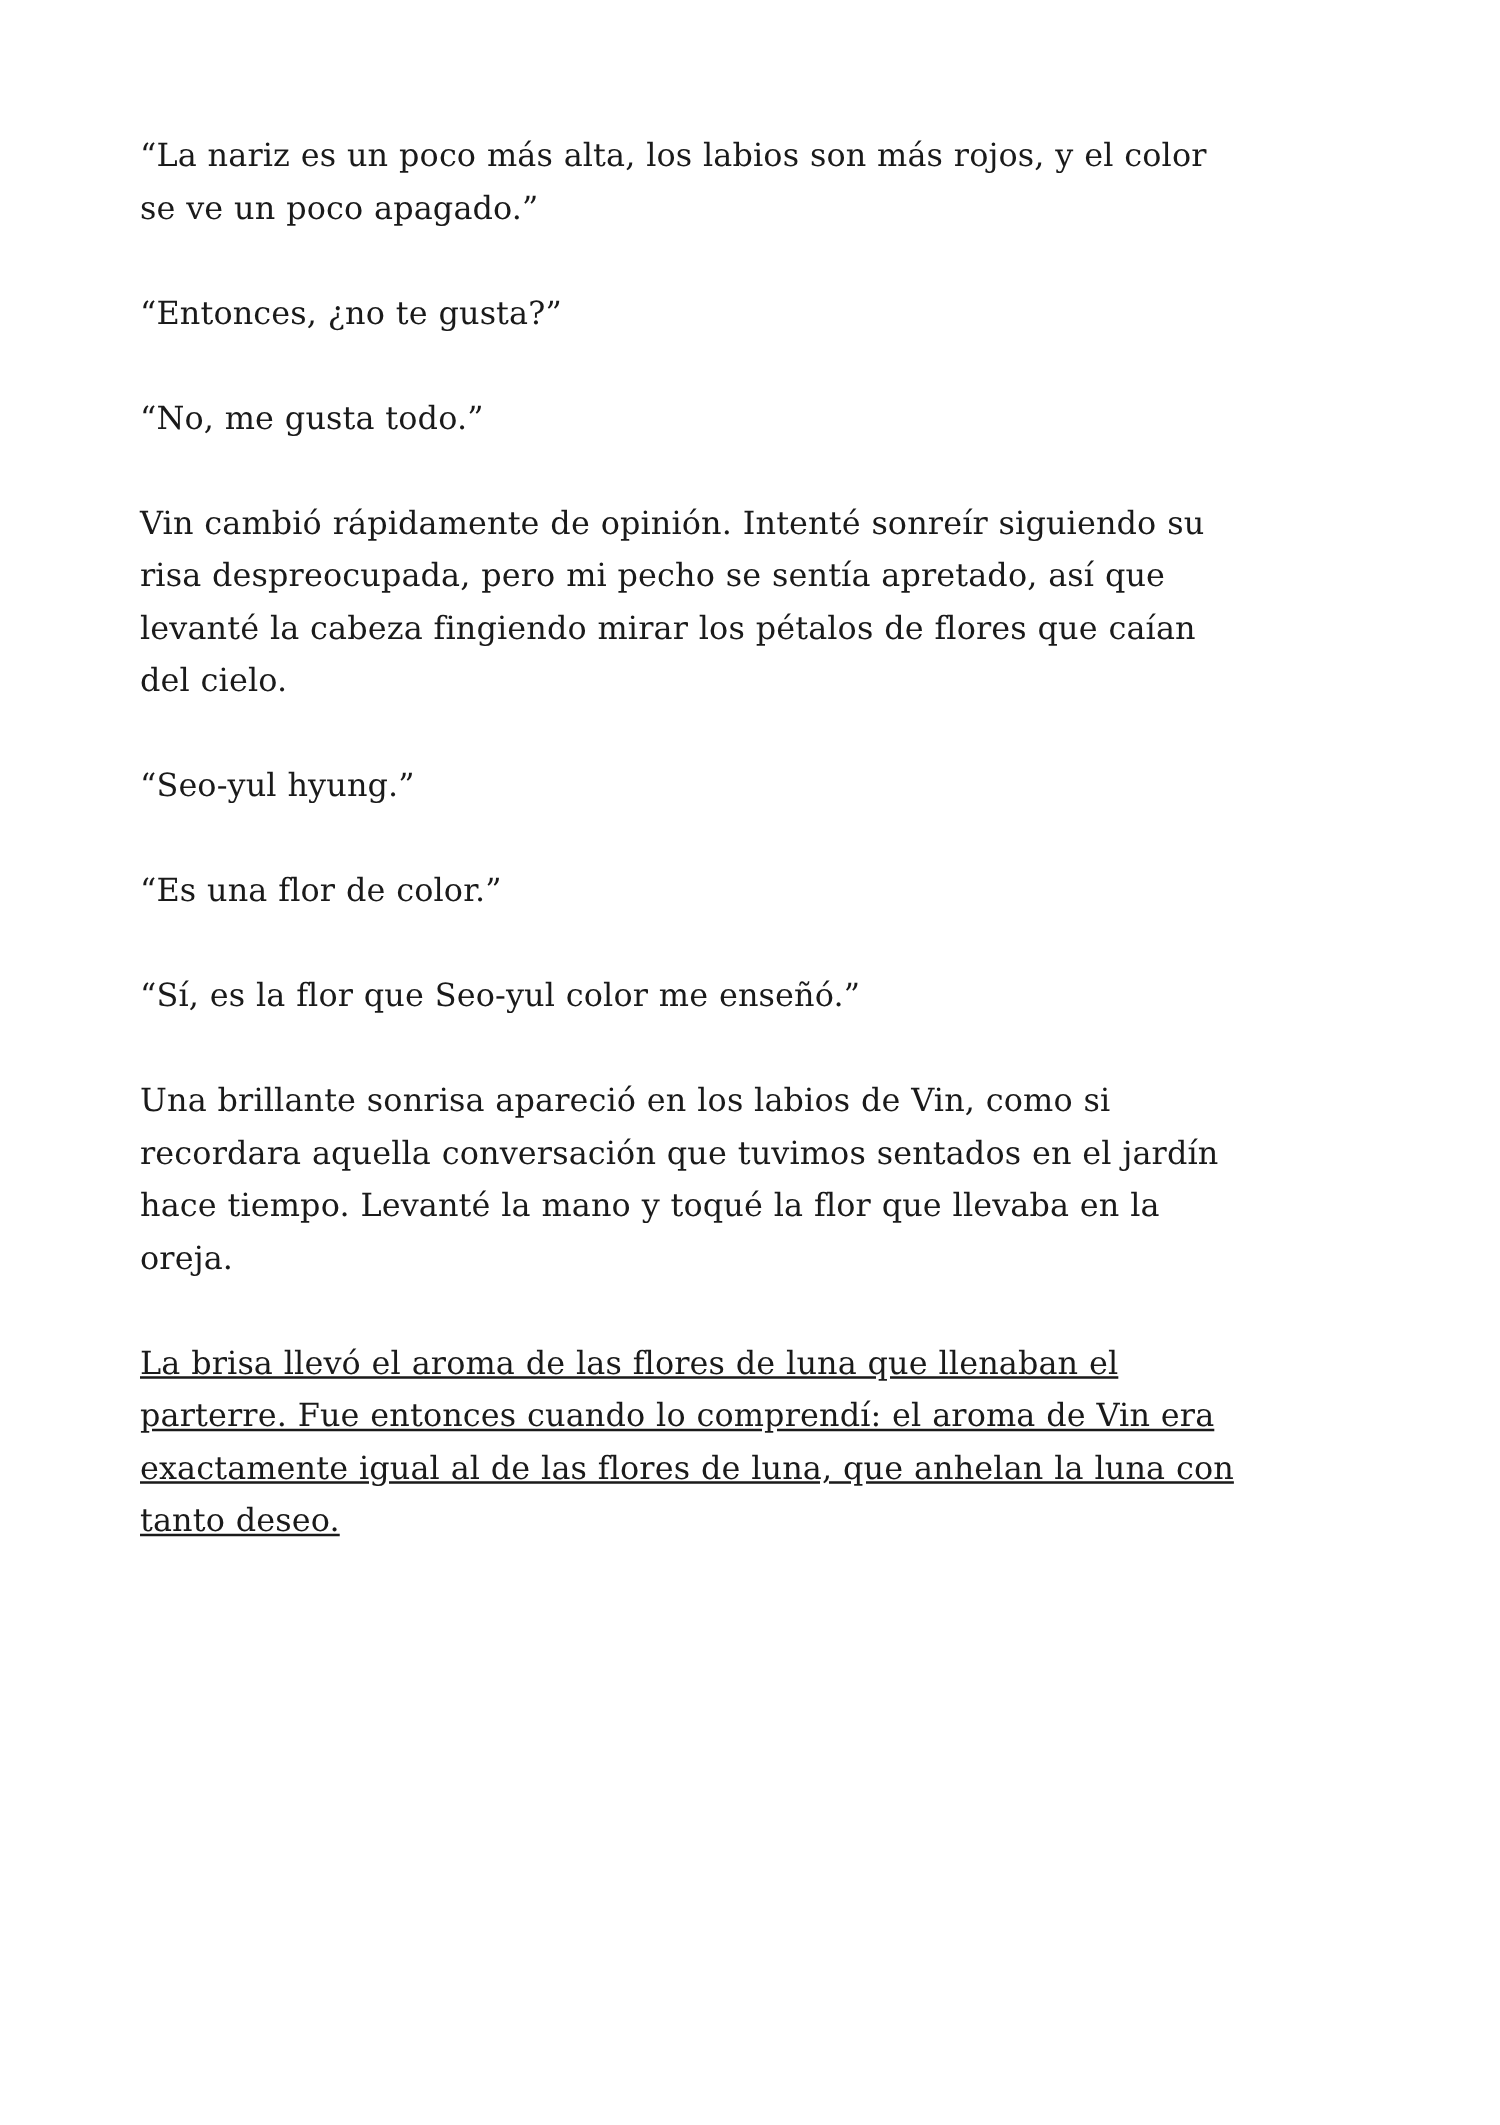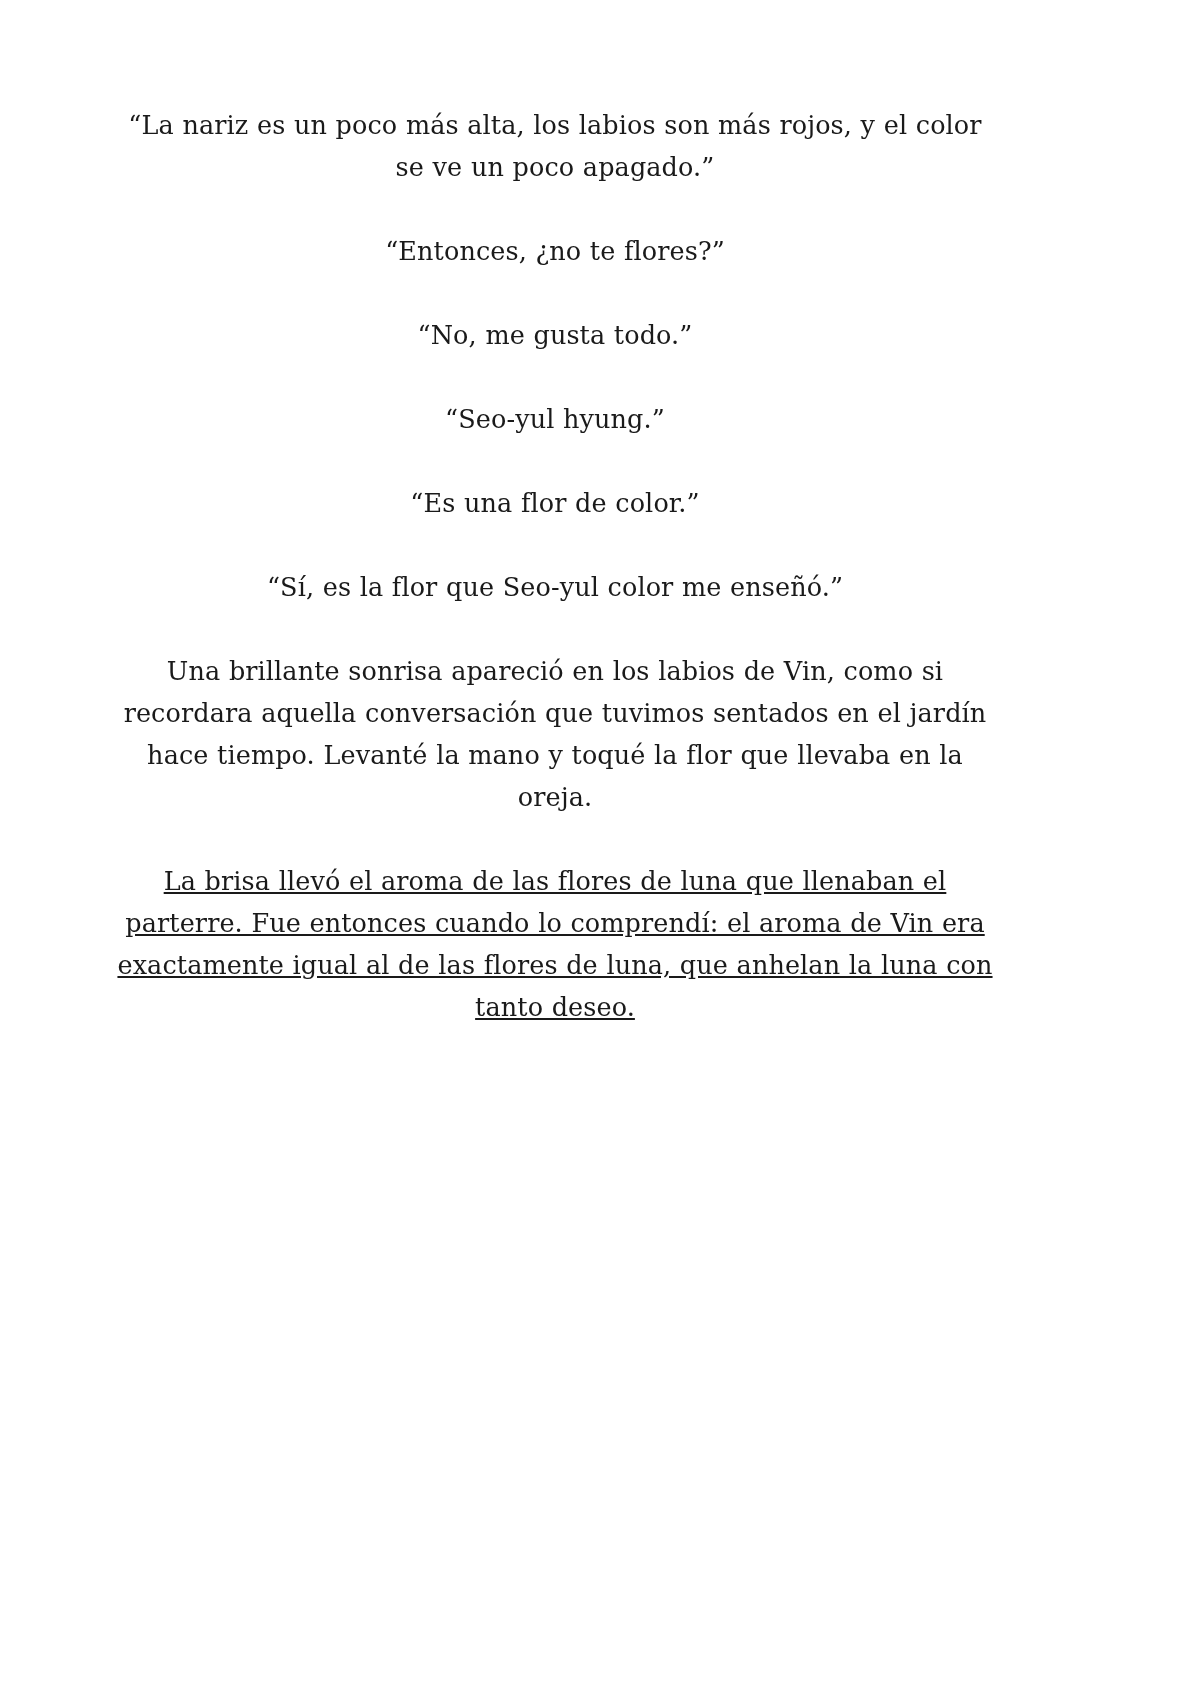--- a/index.html
+++ b/index.html
@@ -23,39 +23,40 @@
     left: 112px;
     top: 104px;
     width: 886px;
   }
 
   .paragraph {
     font-family: "DejaVu Serif", "Liberation Serif", serif;
     font-size: 25.5px;
     line-height: 42px;
     color: #1a1a1a;
-    text-align: center;
+    text-align: left;
     margin: 0 0 42px 0;
     letter-spacing: 0.1px;
     word-spacing: 0.4px;
     -webkit-font-smoothing: antialiased;
   }
 
   .paragraph:last-child {
     margin-bottom: 0;
     text-decoration: underline;
   }
 </style>
 </head>
 <body>
 
 <div class="page">
   <div class="text-column">
     <p class="paragraph">“La nariz es un poco más alta, los labios son más rojos, y el color se ve un poco apagado.”</p>
-    <p class="paragraph">“Entonces, ¿no te flores?”</p>
+    <p class="paragraph">“Entonces, ¿no te gusta?”</p>
     <p class="paragraph">“No, me gusta todo.”</p>
+    <p class="paragraph">Vin cambió rápidamente de opinión. Intenté sonreír siguiendo su risa despreocupada, pero mi pecho se sentía apretado, así que levanté la cabeza fingiendo mirar los pétalos de flores que caían del cielo.</p>
     <p class="paragraph">“Seo-yul hyung.”</p>
     <p class="paragraph">“Es una flor de color.”</p>
     <p class="paragraph">“Sí, es la flor que Seo-yul color me enseñó.”</p>
     <p class="paragraph">Una brillante sonrisa apareció en los labios de Vin, como si recordara aquella conversación que tuvimos sentados en el jardín hace tiempo. Levanté la mano y toqué la flor que llevaba en la oreja.</p>
     <p class="paragraph">La brisa llevó el aroma de las flores de luna que llenaban el parterre. Fue entonces cuando lo comprendí: el aroma de Vin era exactamente igual al de las flores de luna, que anhelan la luna con tanto deseo.</p>
   </div>
 </div>
 
 </body></html>

